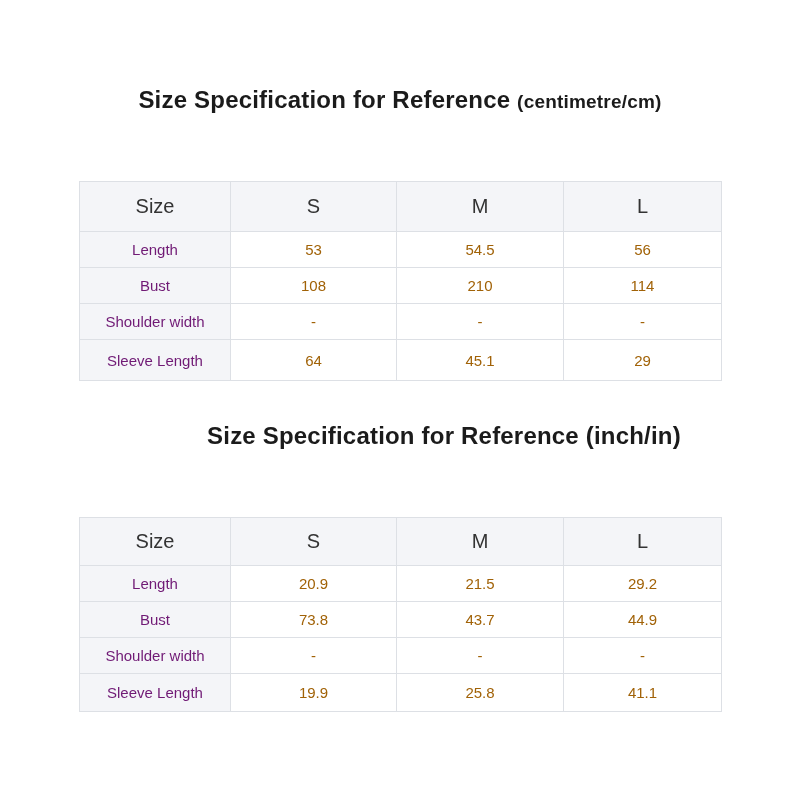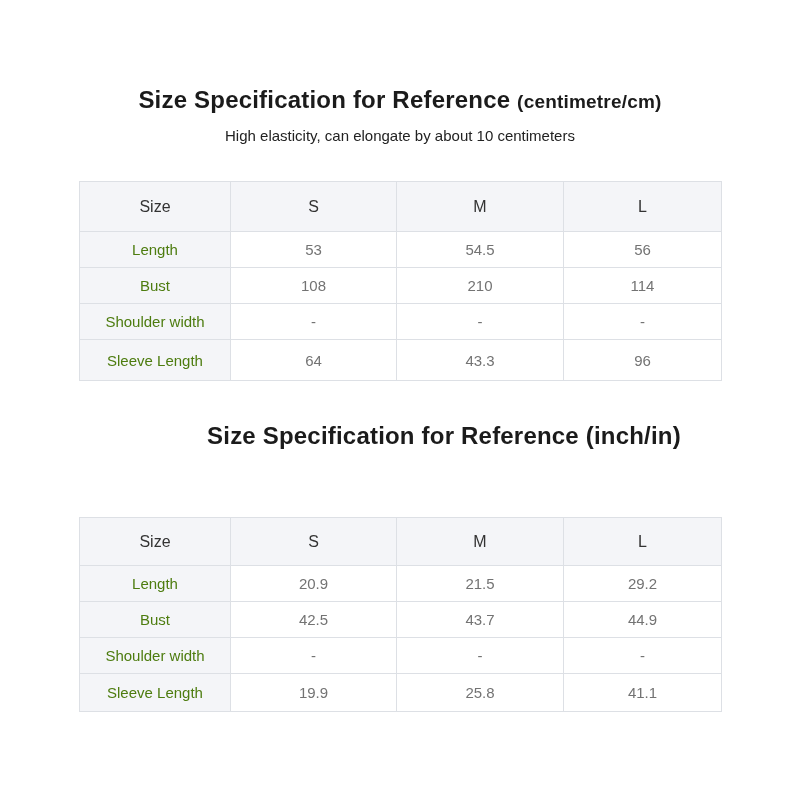--- a/index.html
+++ b/index.html
@@ -56,45 +56,44 @@
     border: 1px solid #dde0e5;
     text-align: center;
     vertical-align: middle;
     font-weight: 400;
     font-size: 15px;
     padding: 0;
   }
   table.spec thead th {
     background: #f4f5f8;
     color: #333333;
-    font-size: 16px;
+    font-size: 20px;
   }
   table.spec tbody th {
     background: #f4f5f8;
-    color: #4d7c0f;
+    color: #701a75;
   }
   table.spec tbody td {
     background: #ffffff;
-    color: #737373;
+    color: #a16207;
   }
   .table-cm thead tr { height: 50px; }
   .table-cm tbody tr { height: 36px; }
   .table-cm tbody tr:last-child { height: 41px; }
   .table-in thead tr { height: 48px; }
   .table-in tbody tr { height: 36px; }
   .table-in tbody tr:last-child { height: 38px; }
 </style>
 </head>
 <body>
 
 <div class="page">
 
   <div class="sec-title title-cm"><span>Size Specification for Reference</span> <span class="unit-small">(centimetre/cm)</span></div>
 
-  <div class="sec-subtitle subtitle-cm">High elasticity, can elongate by about 10 centimeters</div>
 
   <table class="spec table-cm">
     <colgroup>
         <col class="c0">
         <col class="c1">
         <col class="c2">
         <col class="c3">
       </colgroup>
     <thead>
       <tr>
@@ -119,22 +118,22 @@
       </tr>
       <tr>
         <th>Shoulder width</th>
         <td>-</td>
         <td>-</td>
         <td>-</td>
       </tr>
       <tr>
         <th>Sleeve Length</th>
         <td>64</td>
-        <td>43.3</td>
-        <td>96</td>
+        <td>45.1</td>
+        <td>29</td>
       </tr>
     </tbody>
   </table>
 
   <div class="sec-title title-in"><span>Size Specification for Reference</span> <span>(inch/in)</span></div>
 
 
   <table class="spec table-in">
     <colgroup>
         <col class="c0">
@@ -152,21 +151,21 @@
     </thead>
     <tbody>
       <tr>
         <th>Length</th>
         <td>20.9</td>
         <td>21.5</td>
         <td>29.2</td>
       </tr>
       <tr>
         <th>Bust</th>
-        <td>42.5</td>
+        <td>73.8</td>
         <td>43.7</td>
         <td>44.9</td>
       </tr>
       <tr>
         <th>Shoulder width</th>
         <td>-</td>
         <td>-</td>
         <td>-</td>
       </tr>
       <tr>

